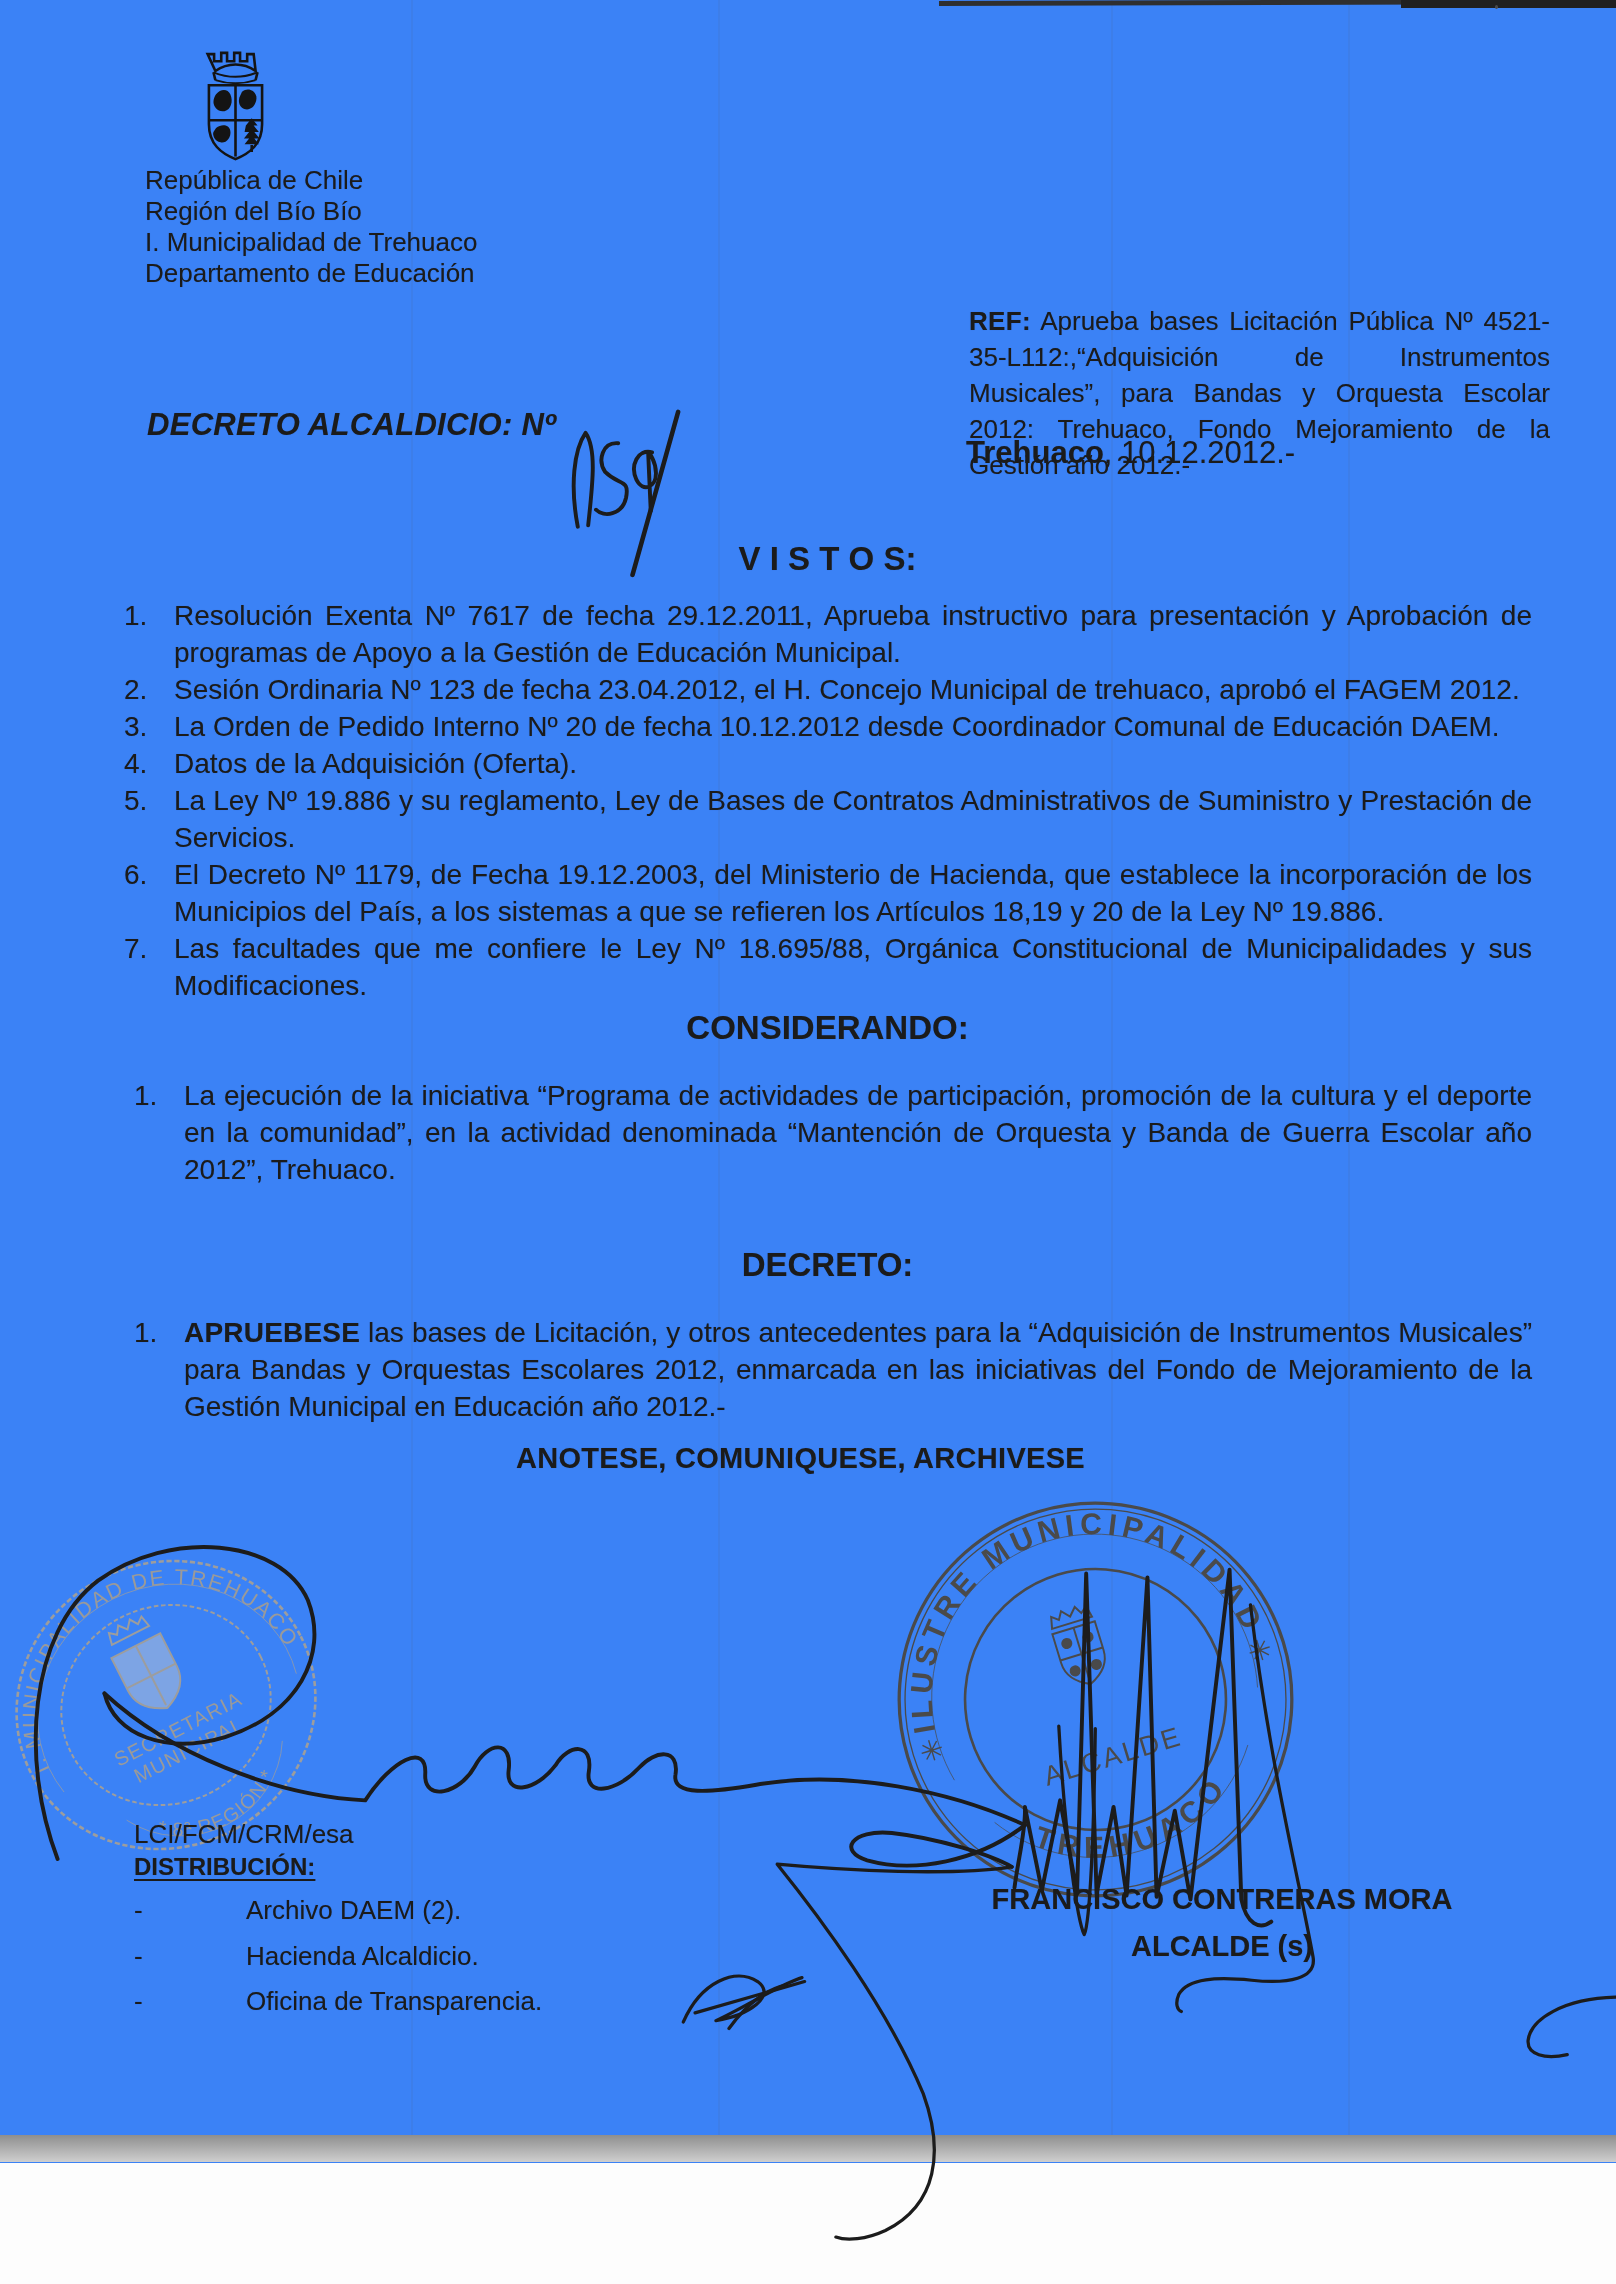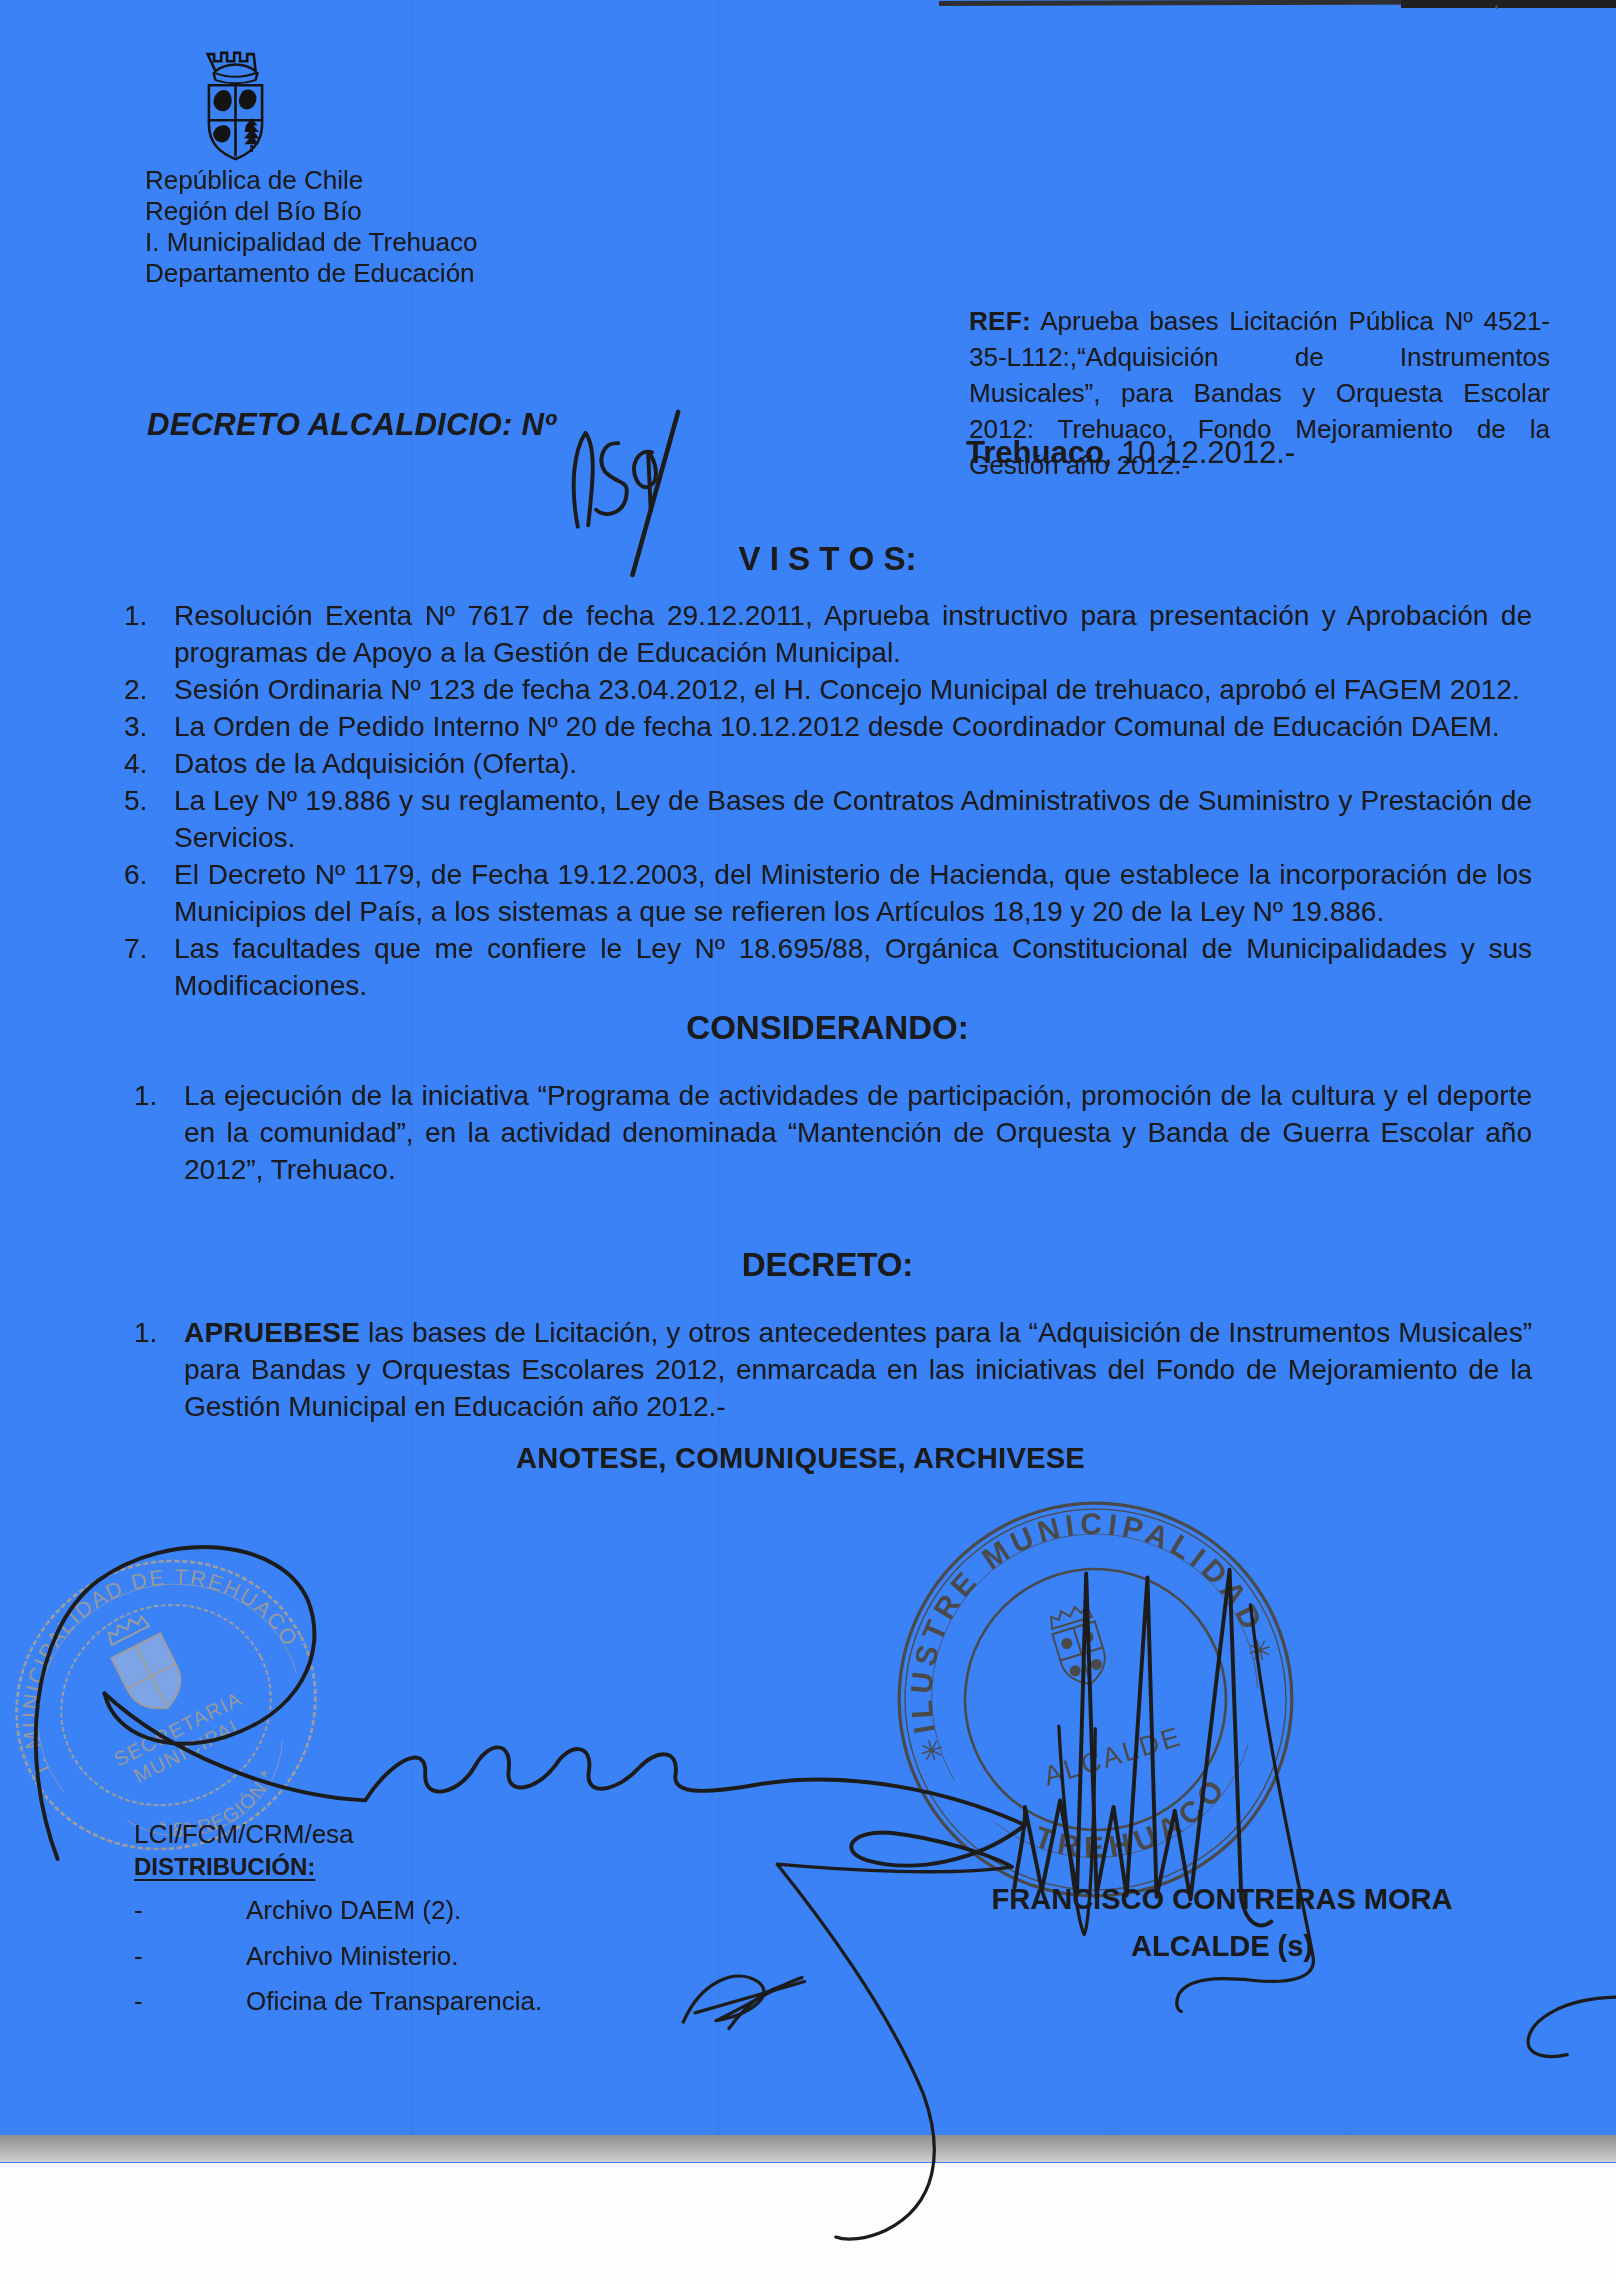--- a/index.html
+++ b/index.html
@@ -199,21 +199,21 @@
 
   <div class="abs footer ink">
     <div class="init">LCI/FCM/CRM/esa</div>
     <div class="dist">DISTRIBUCIÓN:</div>
     <div class="drow">
         <span class="dash">-</span>
         <span>Archivo DAEM (2).</span>
       </div>
     <div class="drow">
         <span class="dash">-</span>
-        <span>Archivo Ministerio.</span>
+        <span>Hacienda Alcaldicio.</span>
       </div>
     <div class="drow">
         <span class="dash">-</span>
         <span>Oficina de Transparencia.</span>
       </div>
   </div>
 
   <svg class="sig-layer" width="1617" height="2284" viewBox="0 0 2480 3504">
     <g fill="none" stroke="#1c1c1c" stroke-width="6" stroke-linecap="round" stroke-linejoin="round">
 

